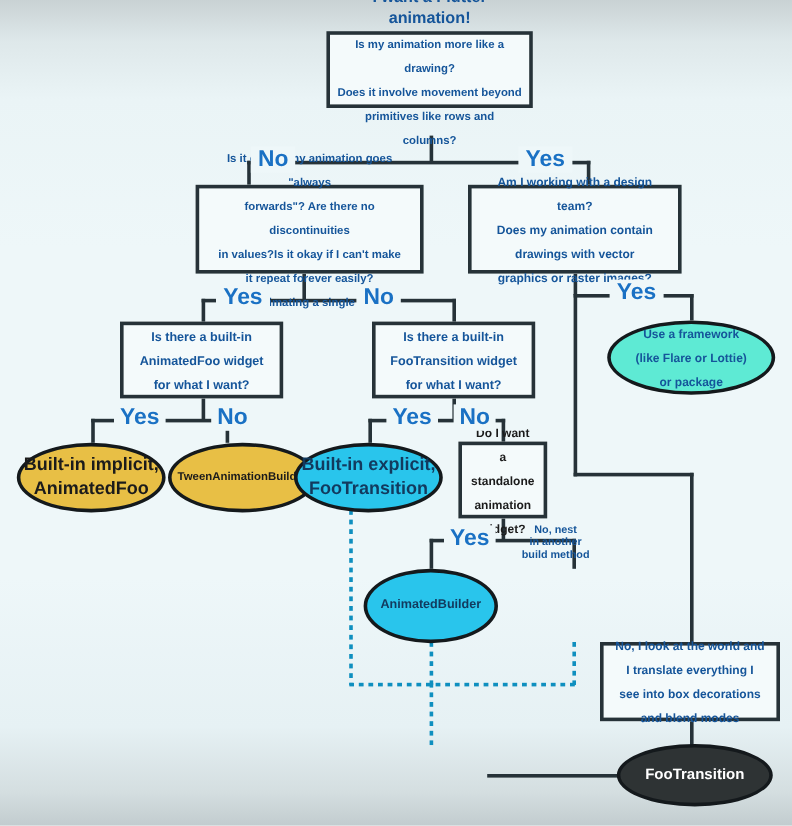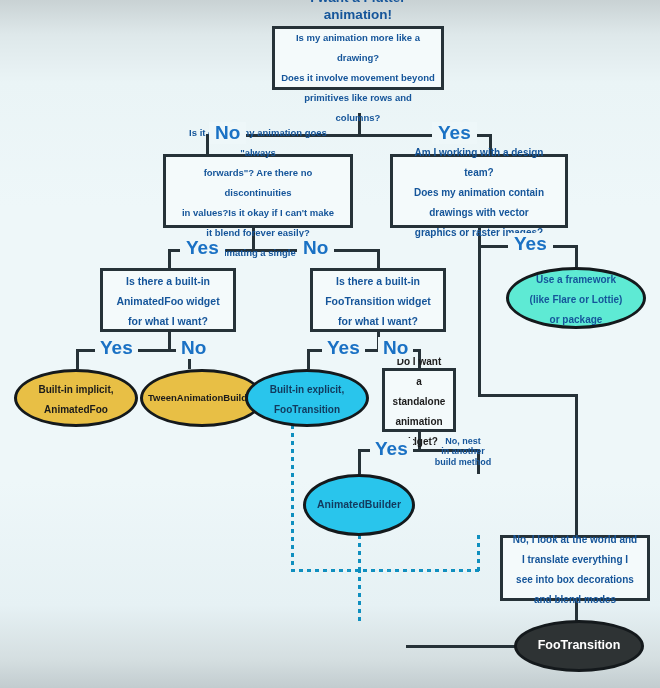--- a/index.html
+++ b/index.html
@@ -76,21 +76,21 @@
     width: 3px;
     z-index: 1;
     background-image: linear-gradient(to bottom, #0f8fbf 0 4px, transparent 4px 8px);
     background-size: 3px 8px;
     background-repeat: repeat-y;
   }
   .t1 { font-size: 12.5px; }
   .t2 { font-size: 9.5px; }
   .t3 { font-size: 10px; }
   .t4 { font-size: 10.5px; }
-  .t5 { font-size: 10px; }
+  .t5 { font-size: 15px; }
   .title-line { display: block; font-size: 13.5px; margin-bottom: 2px; }
   .pad { padding: 4px 6px; }
   .mono-dark { color: #1b1b1b; }
 </style>
 </head>
 <body>
 
 <div id="chart">
 
   <div class="line v" style="left:358px; top:113px; height:22px;"></div>
@@ -165,21 +165,21 @@
       <span class="t2">Does it involve movement beyond</span><br>
       <span class="t2">primitives like rows and columns?</span>
     </div>
   </div>
 
   <div class="node box pad" style="left:163px; top:154px; width:190px; height:74px;">
     <div>
       <span class="t2">Is it okay if my animation goes "always</span><br>
       <span class="t2">forwards"? Are there no discontinuities</span><br>
       <span class="t2">in values?Is it okay if I can't make</span><br>
-      <span class="t2">it blend forever easily?</span><br>
+      <span class="t2">it repeat forever easily?</span><br>
       <span class="t2">Am I animating a single child?</span>
     </div>
   </div>
 
   <div class="node box pad" style="left:390px; top:154px; width:178px; height:74px;">
     <div>
       <span class="t3">Am I working with a design team?</span><br>
       <span class="t3">Does my animation contain</span><br>
       <span class="t3">drawings with vector</span><br>
       <span class="t3">graphics or raster images?</span>

